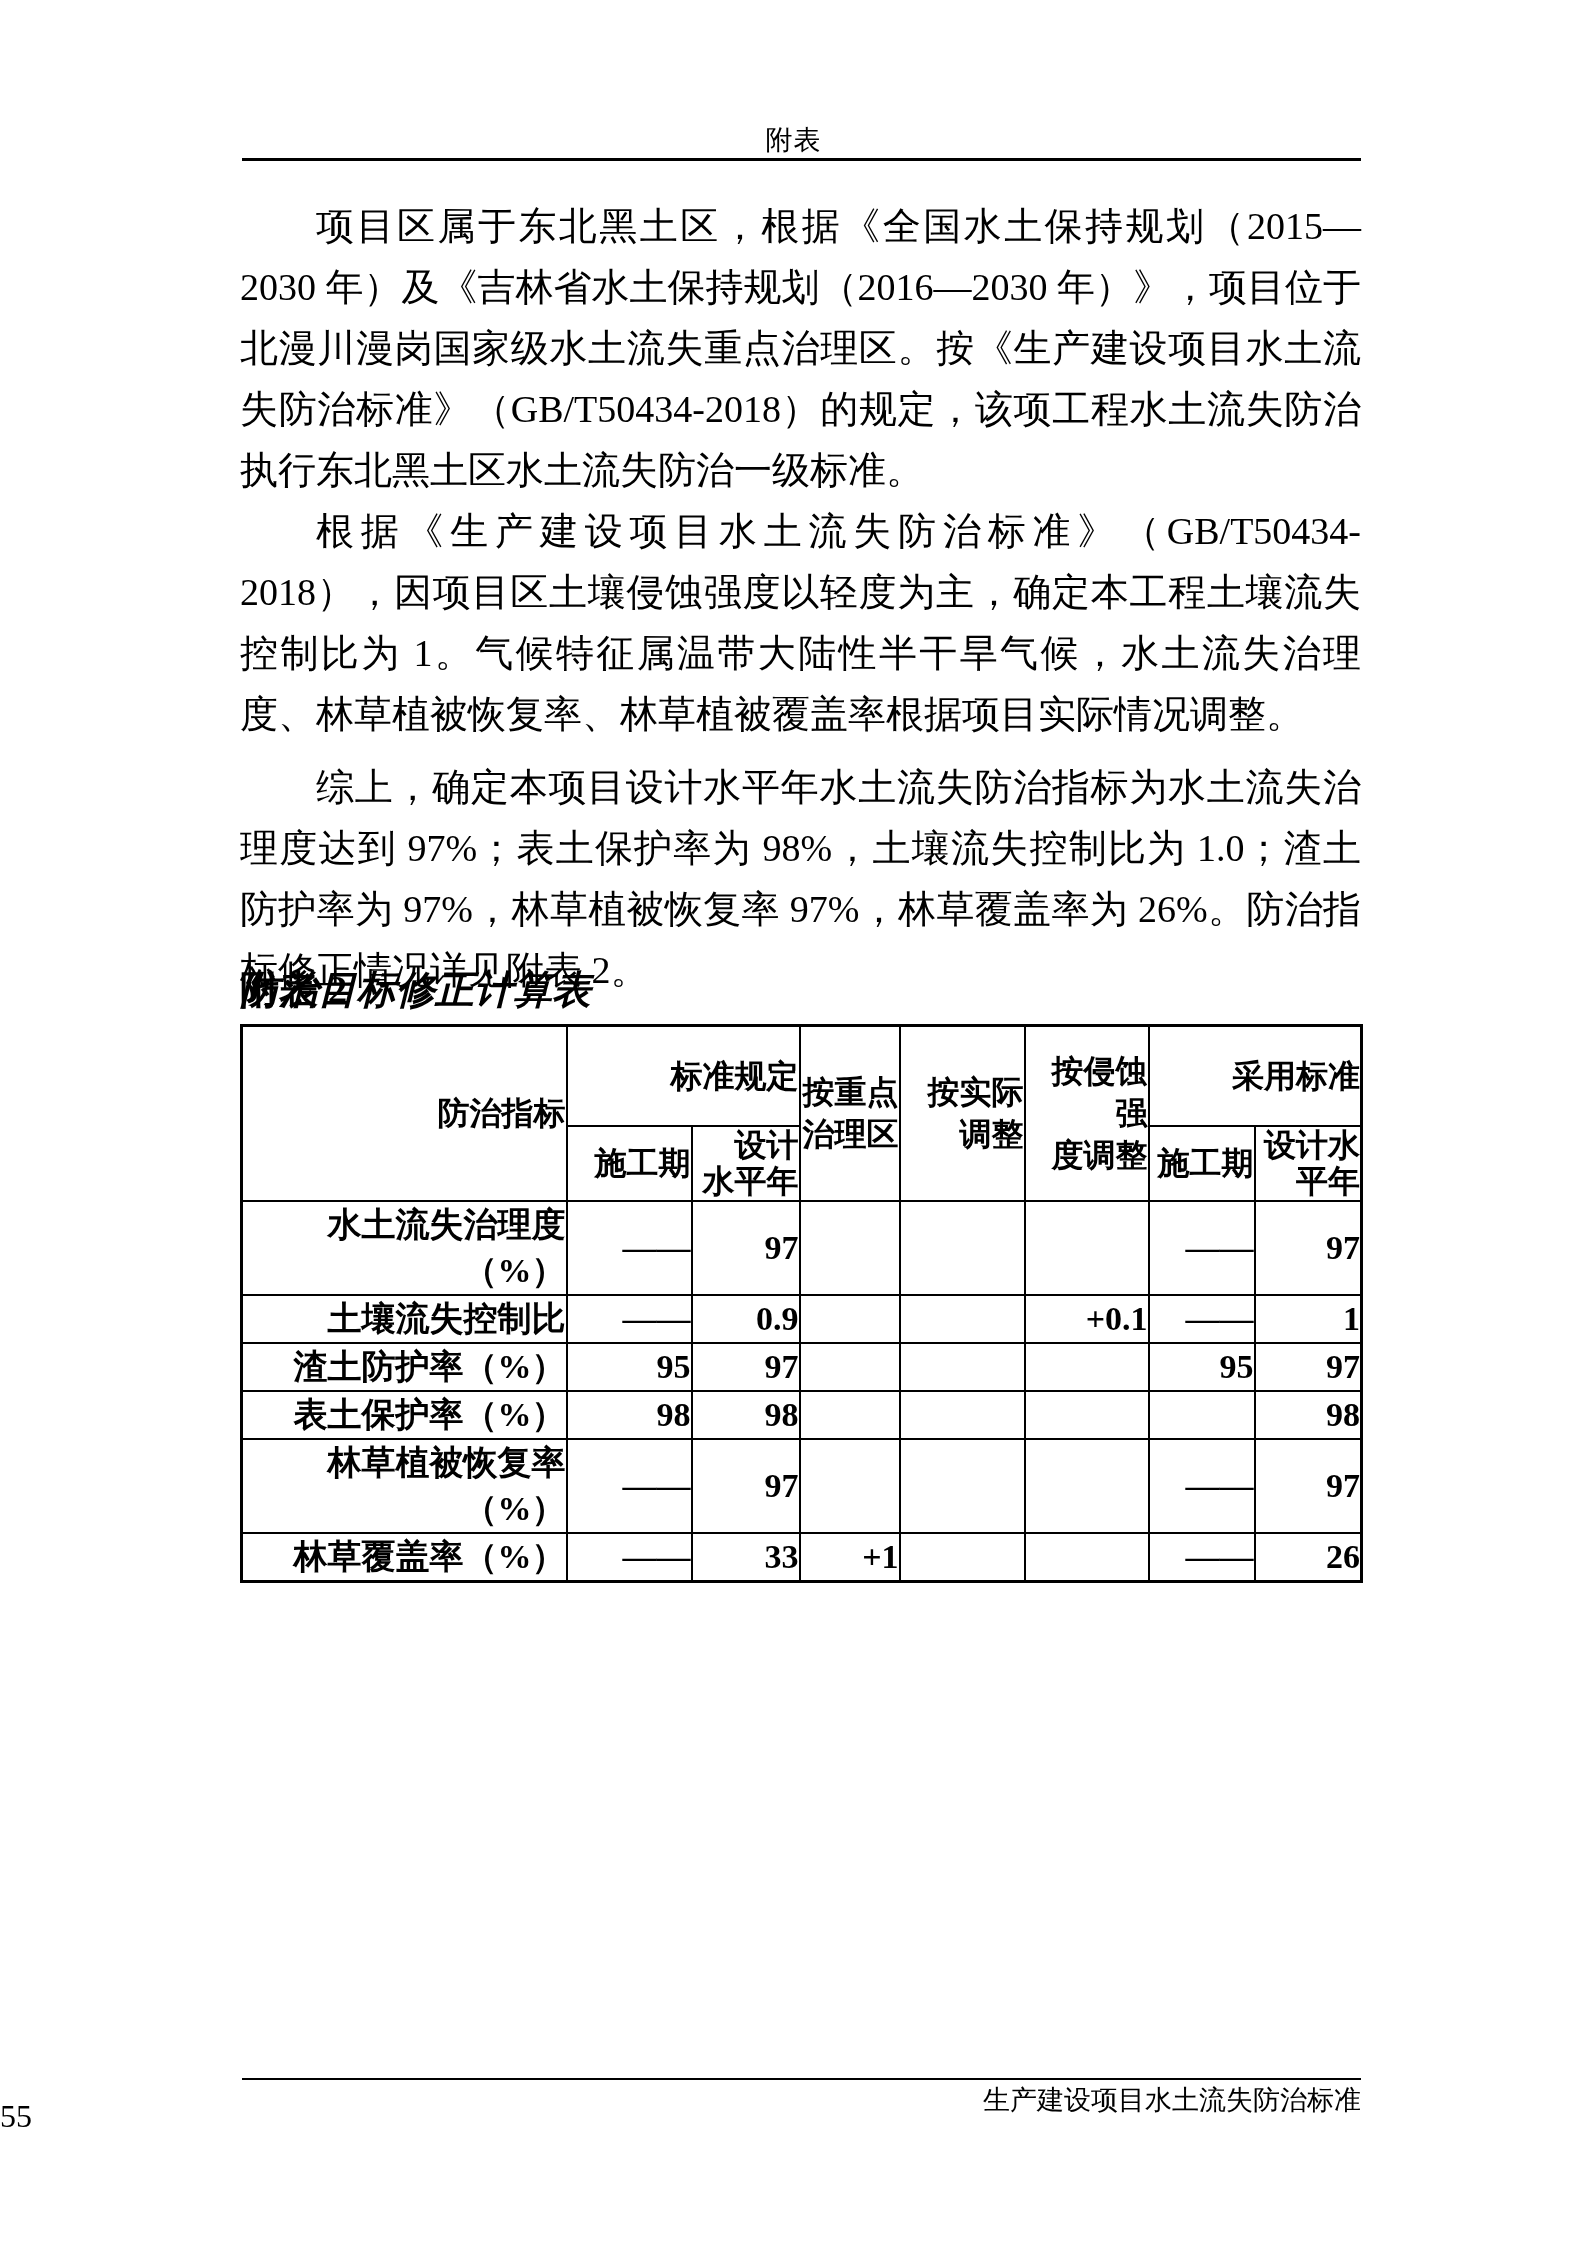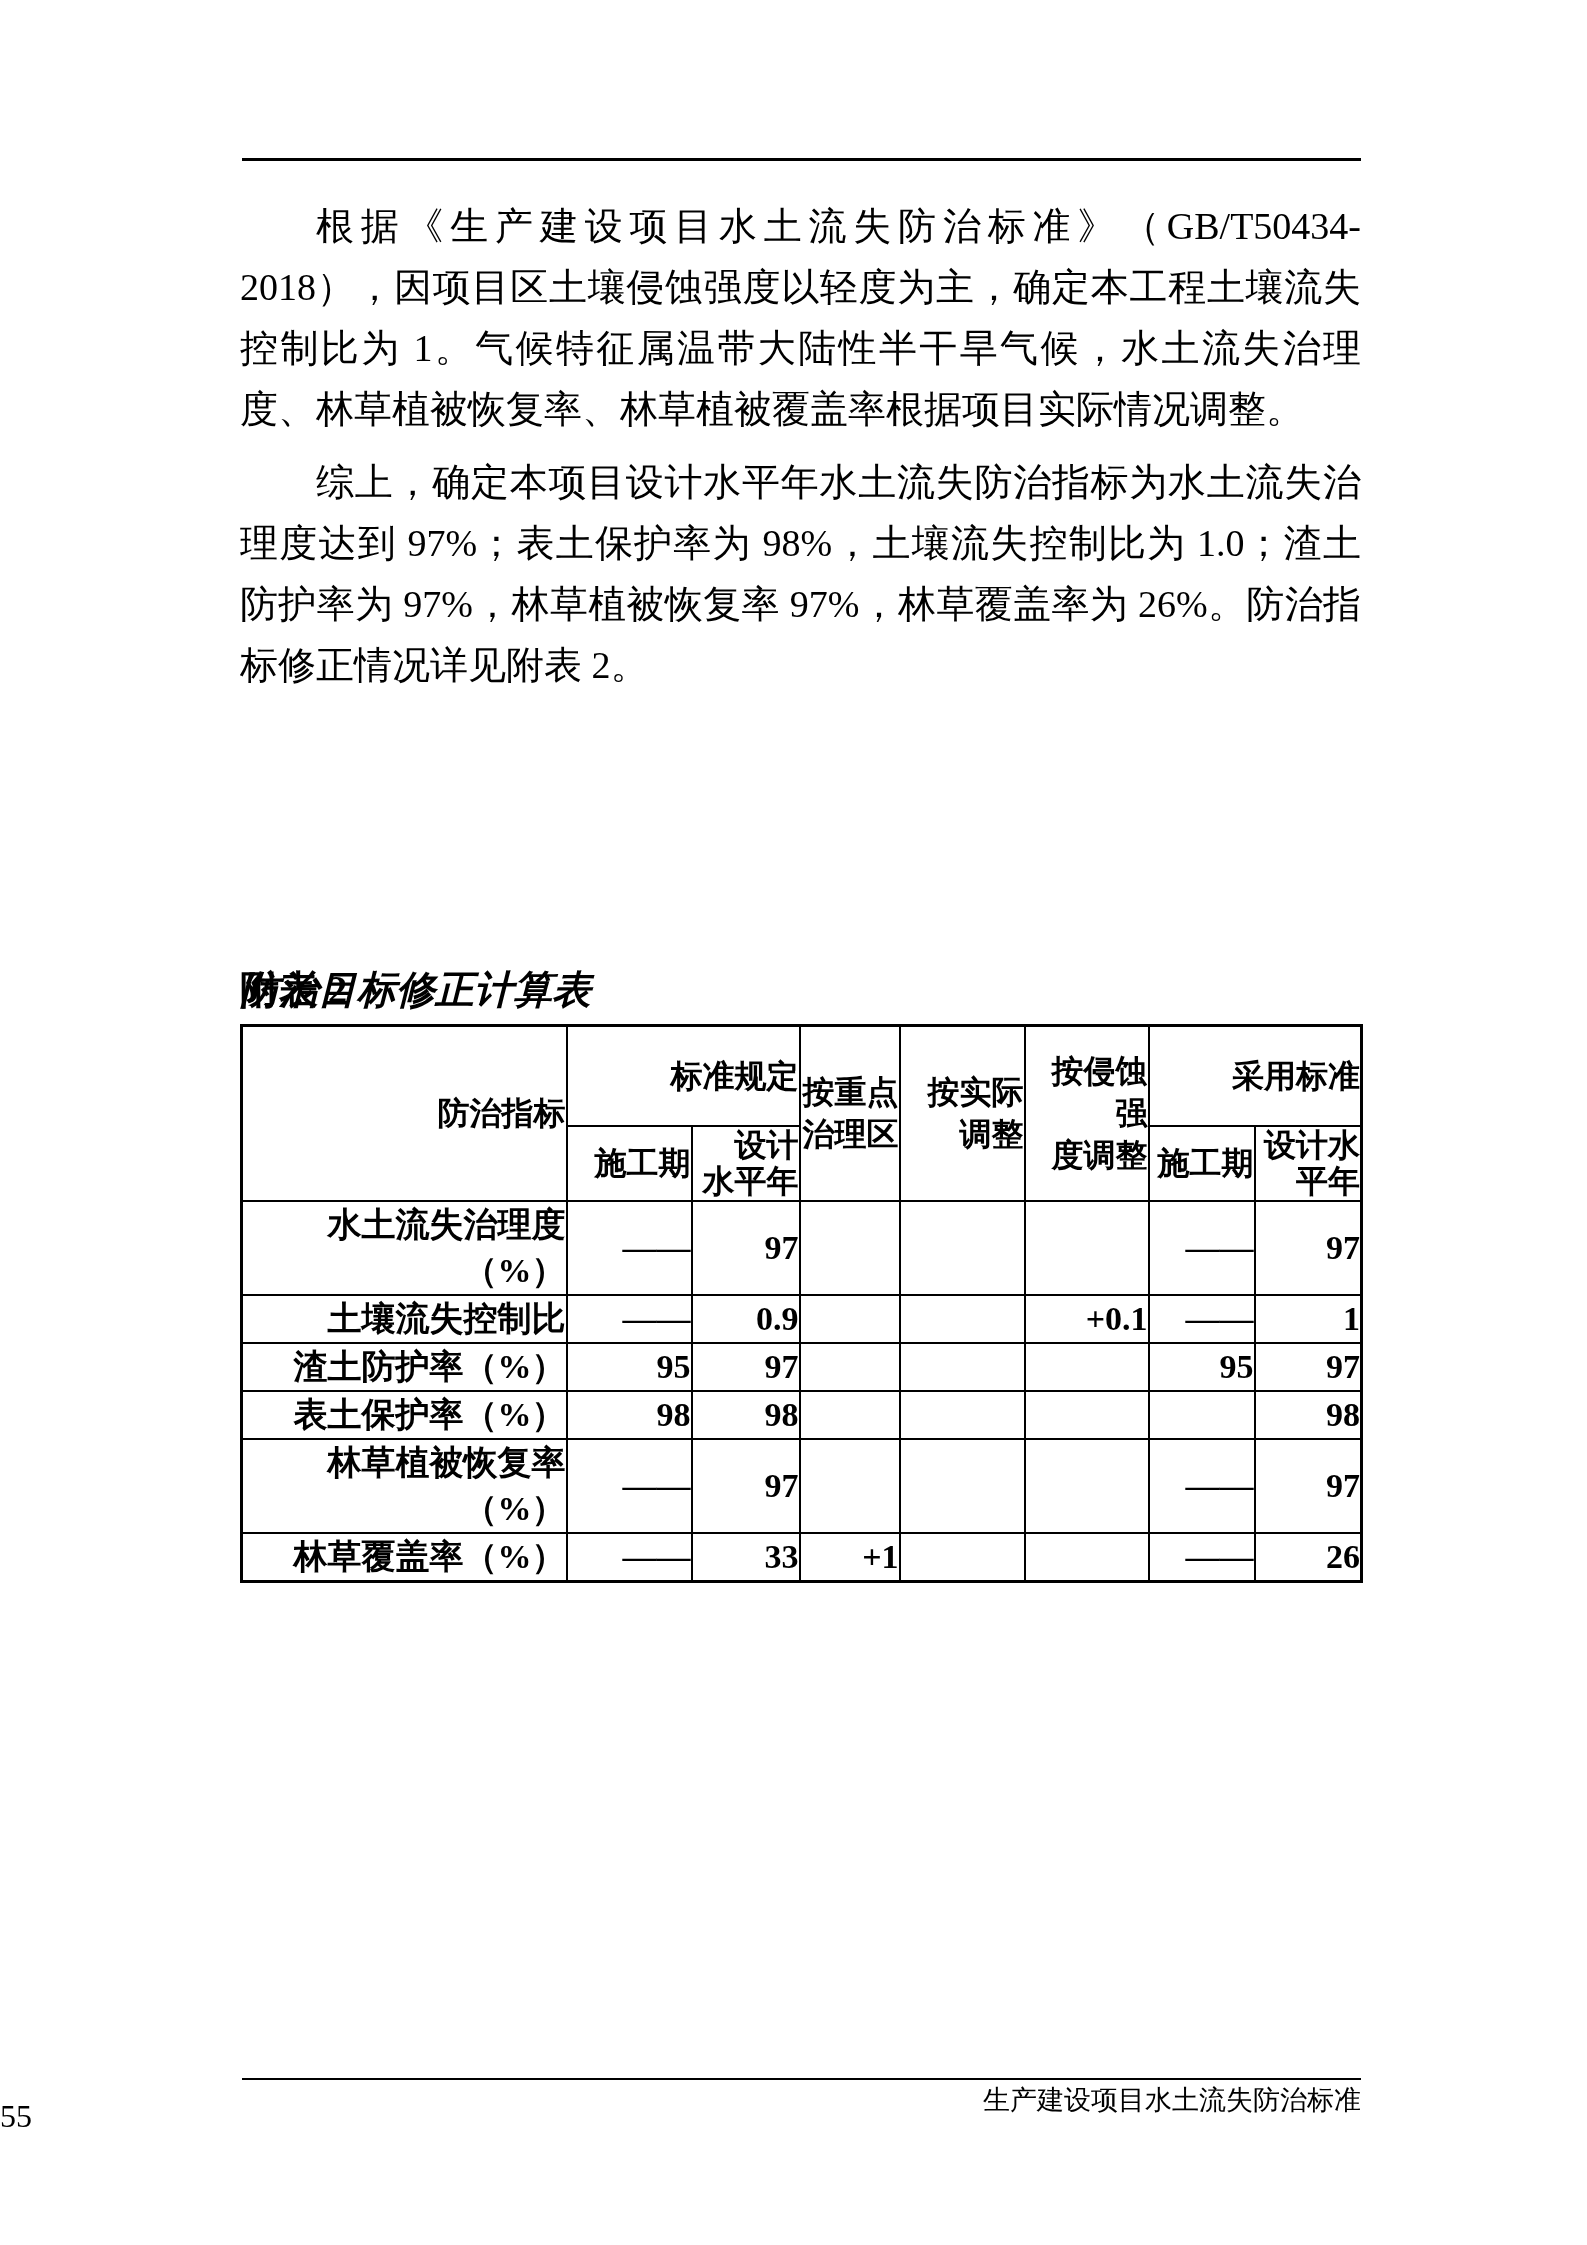--- a/index.html
+++ b/index.html
@@ -65,23 +65,25 @@
   .footer-page{
     position:absolute;top:2098px;left:0;width:100%;
     text-align:left;font-size:32px;
   }
 </style>
 </head>
 <body>
 
 <div class="page">
 
+  <div class="doc-header-title">附表</div>
   <div class="doc-header-rule"></div>
 
   <div class="content">
+    <p class="p1">项目区属于东北黑土区，根据《全国水土保持规划（2015—2030 年）及《吉林省水土保持规划（2016—2030 年）》，项目位于北漫川漫岗国家级水土流失重点治理区。按《生产建设项目水土流失防治标准》（GB/T50434-2018）的规定，该项工程水土流失防治执行东北黑土区水土流失防治一级标准。</p>
     <p class="p2">根据《生产建设项目水土流失防治标准》（GB/T50434-2018），因项目区土壤侵蚀强度以轻度为主，确定本工程土壤流失控制比为 1。气候特征属温带大陆性半干旱气候，水土流失治理度、林草植被恢复率、林草植被覆盖率根据项目实际情况调整。</p>
     <p class="p3">综上，确定本项目设计水平年水土流失防治指标为水土流失治理度达到 97%；表土保护率为 98%，土壤流失控制比为 1.0；渣土防护率为 97%，林草植被恢复率 97%，林草覆盖率为 26%。防治指标修正情况详见附表 2。</p>
   </div>
 
   <div class="caption">
     <span class="caption-label">附表 2</span>
     <span class="caption-title">防治目标修正计算表</span>
   </div>
 
   <table class="correction">

